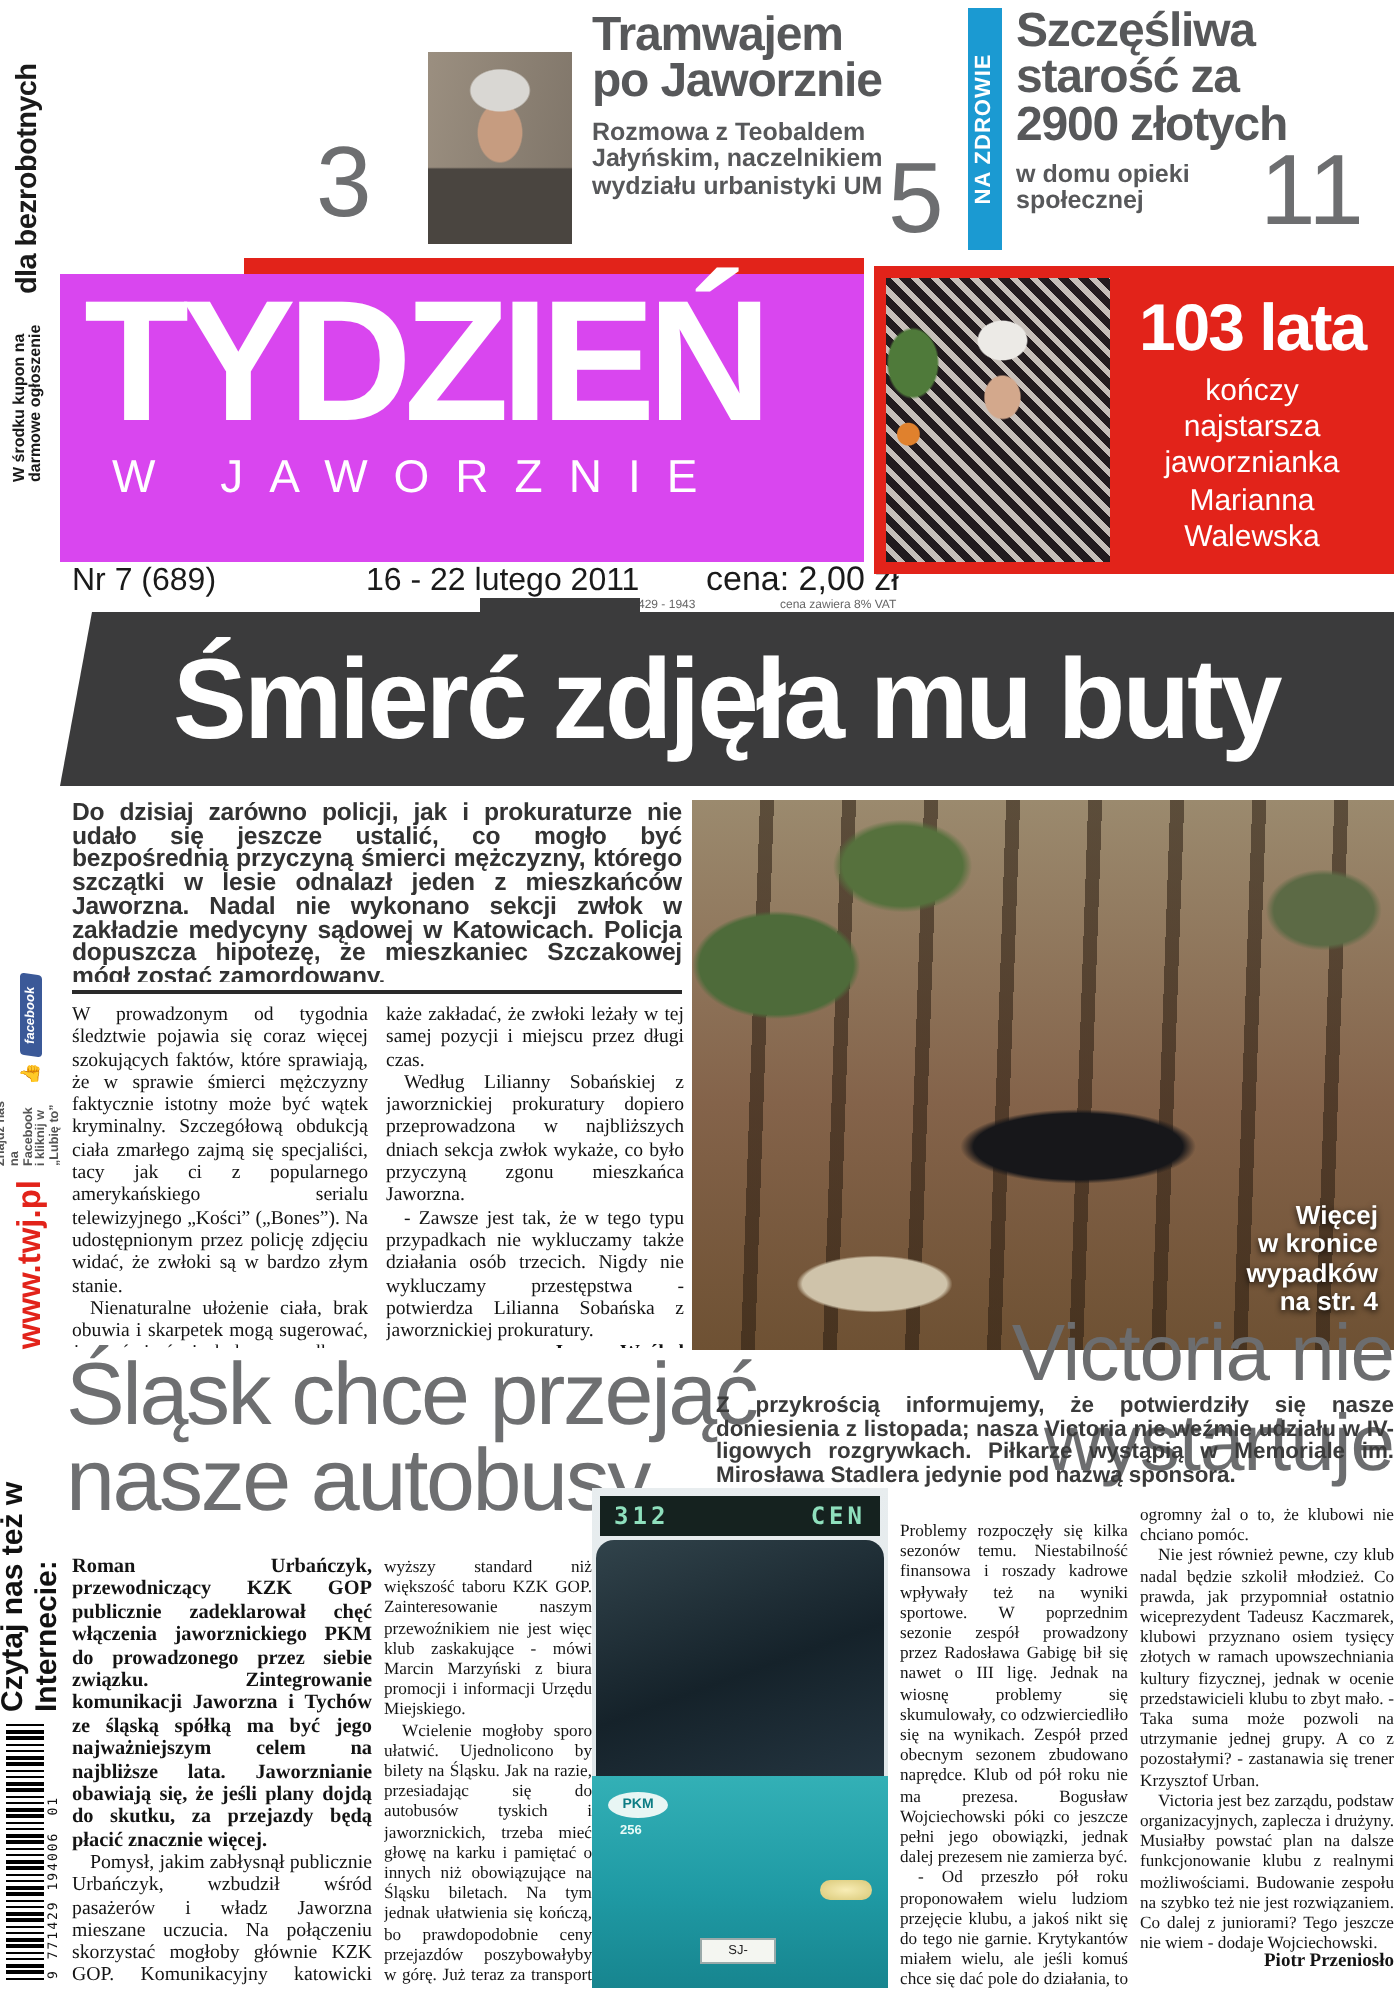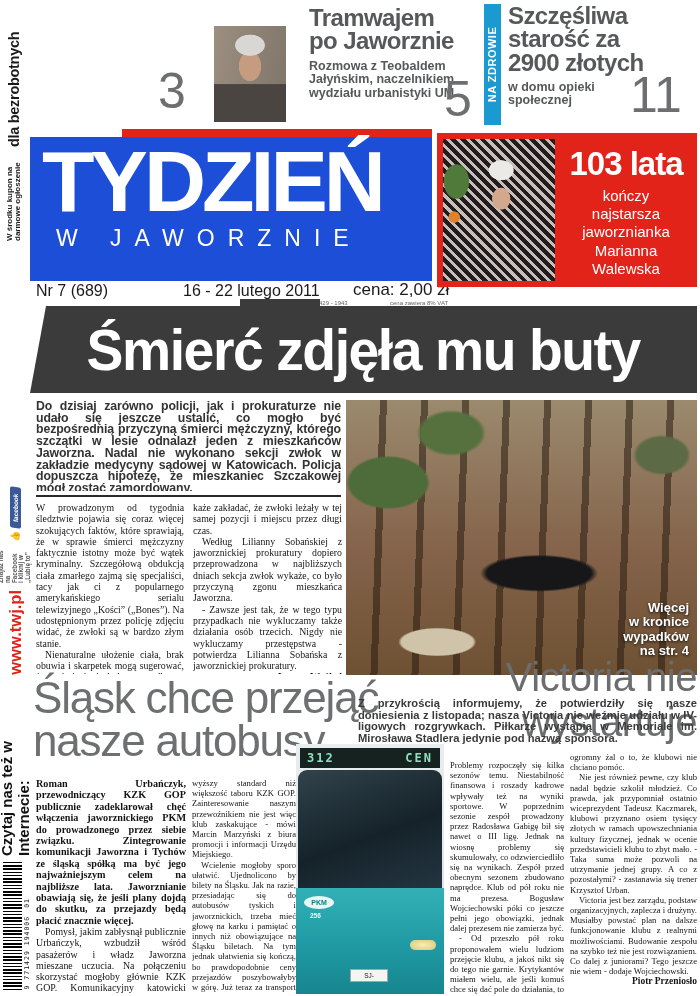--- a/index.html
+++ b/index.html
@@ -21,21 +21,21 @@
            #fff 5px 6px,#000 6px 8px,#fff 8px 10px,#000 10px 11px,#fff 11px 13px)}
   .bar-digits{font-family:"DejaVu Sans Mono",monospace;font-size:6.5px;letter-spacing:1px;color:#111}
   
   .t-title{font-size:24px;font-weight:bold;color:#57585a;line-height:.97;letter-spacing:-.6px}
   .t-sub{font-size:12.5px;font-weight:bold;color:#57585a;line-height:1.08;margin-top:7px}
   .t-page{font-size:50px;color:#6d6e70;line-height:1;font-weight:400}
   .photo{background:#b3aca1}
   .tag-blue{background:#1b9ad2}
   .tag-text{color:#fff;font-size:11px;font-weight:bold;letter-spacing:.5px;text-align:center}
   
-  .masthead{background:#1d4ed8}
+  .masthead{background:#d946ef}
   .mh-title{color:#fff;font-weight:bold;font-size:86px;line-height:.95;letter-spacing:-4px;
             padding:4px 0 0 12px}
   .mh-sub{color:#fff;font-size:23px;letter-spacing:13px;font-weight:500;padding-left:26px;margin-top:2px}
   .issue{font-size:16px;color:#1a1a1a}
   .tiny{font-size:6px;color:#666}
   
   .cent-box{background:#e2231a}
   .cent-head{color:#fff;font-weight:bold;font-size:33px;letter-spacing:-1px;line-height:1.05}
   .cent-cap{color:#fff;font-size:15px;line-height:1.22;margin-top:5px}
   
@@ -105,21 +105,21 @@
   </div>
 
   <div class="abs t-page" style="left:158px;top:66px">3</div>
 
   <div class="abs photo" style="left:214px;top:26px;width:72px;height:96px;background:
        radial-gradient(ellipse 24px 17px at 50% 20%, #d9d7d3 0 60%, transparent 64%),
        radial-gradient(ellipse 18px 24px at 50% 42%, #c69c80 0 60%, transparent 64%),
        linear-gradient(180deg, transparent 60%, #4a4540 61%),
        linear-gradient(100deg,#9b8f80,#7e7468)"></div>
 
-  <div class="abs" style="left:309px;top:6px;width:180px">
+  <div class="abs" style="left:296px;top:6px;width:180px">
     <div class="t-title ml">Tramwajem
 po Jaworznie</div>
     <div class="t-sub ml">Rozmowa z Teobaldem
 Jałyńskim, naczelnikiem
 wydziału urbanistyki UM</div>
   </div>
   <div class="abs t-page" style="left:444px;top:74px">5</div>
 
   <div class="abs tag-blue" style="left:484px;top:4px;width:17px;height:121px"></div>
   <div class="vrot tag-text" style="left:432px;top:56px;width:121px;height:17px;line-height:17px">NA ZDROWIE</div>

